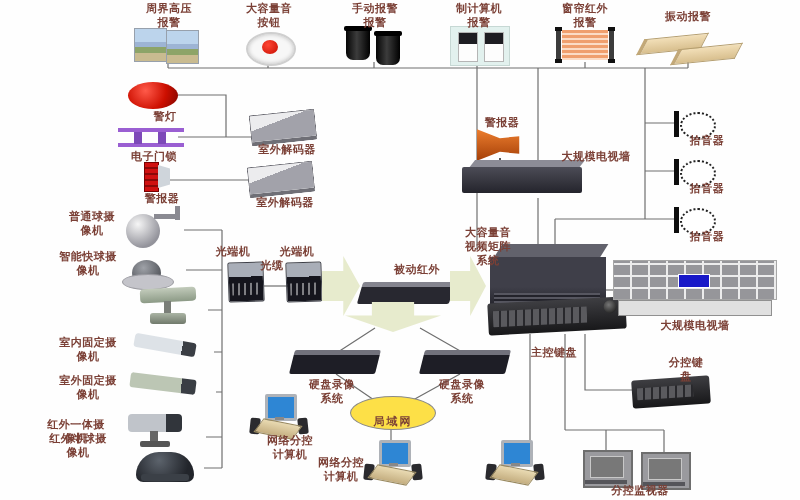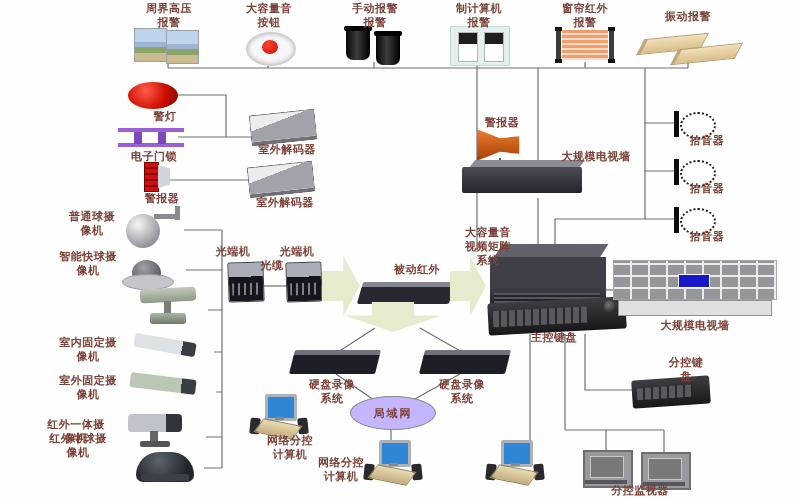--- a/index.html
+++ b/index.html
@@ -86,21 +86,21 @@
        background:repeating-linear-gradient(90deg,#5a5a5e 0 6px,#28282c 6px 8px);}
   .joy{border-radius:50%;background:radial-gradient(circle at 40% 35%,#777,#0c0c0c);}
   .tvgrid{width:162px;height:38px;border:1px solid #a6a6a6;
        background-image:repeating-linear-gradient(0deg,transparent 0 10px,#ececec 10px 12px),
                         repeating-linear-gradient(90deg,#96969a 0 16px,#ececec 16px 18px);}
   .tvblue{left:66px;top:14px;width:30px;height:12px;background:#1818c8;border:1px solid #fff;}
   .tvbase{left:6px;top:40px;width:152px;height:14px;background:#e0e0e0;border:1px solid #909090;}
   .dvr{width:86px;height:24px;border-radius:2px;transform:skewX(-14deg);
        background:linear-gradient(180deg,#72727c 0 20%,#1e1e26 20%);}
   .lan{position:absolute;width:84px;height:32px;border:1.5px solid #8a8a8a;border-radius:50%;
-       background:#c4b5fd;display:flex;align-items:center;justify-content:center;z-index:3;}
+       background:#fde047;display:flex;align-items:flex-end;justify-content:center;z-index:3;}
   .lan .lbl2{font-size:11px;font-weight:700;color:#7b4036;letter-spacing:2px;}
   .pc{width:62px;height:46px;}
   .pc .sp{top:24px;width:10px;height:16px;background:#2a2a2e;border-radius:2px;}
   .pc .mon{left:17px;top:0;width:26px;height:21px;background:#2e86d4;border:3px solid #aeb2b8;border-radius:2px;}
   .pc .neck{left:27px;top:23px;width:9px;height:3px;background:#888;}
   .pc .kb{left:8px;top:28px;width:42px;height:12px;border:1px solid #9a8a60;
        background:linear-gradient(180deg,#e9dab2,#c4ae80);transform:skewX(-30deg) rotate(10deg);}
   .smon{width:46px;height:34px;border:2px solid #6e6e6e;background:#9a9a9e;}
   .smon .scr{left:5px;top:4px;width:32px;height:20px;background:#787878;border:1px solid #c8c8c8;}
   .smon .base{left:0;top:28px;width:42px;height:4px;background:#55555a;}
@@ -312,21 +312,21 @@
 像机</div>
   <div class="lbl" style="left:42px;top:432px;width:72px">红外半球摄
 像机</div>
   <div class="lbl" style="left:210px;top:245px;width:46px">光端机</div>
   <div class="lbl" style="left:252px;top:259px;width:40px">光缆</div>
   <div class="lbl" style="left:274px;top:245px;width:46px">光端机</div>
   <div class="lbl" style="left:382px;top:263px;width:70px">被动红外</div>
   <div class="lbl" style="left:462px;top:226px;width:52px">大容量音
 视频矩阵
 系统</div>
-  <div class="lbl" style="left:522px;top:331px;width:64px">主控键盘</div>
+  <div class="lbl" style="left:522px;top:346px;width:64px">主控键盘</div>
   <div class="lbl" style="left:640px;top:319px;width:110px">大规模电视墙</div>
   <div class="lbl" style="left:300px;top:378px;width:64px">硬盘录像
 系统</div>
   <div class="lbl" style="left:430px;top:378px;width:64px">硬盘录像
 系统</div>
   <div class="lbl" style="left:258px;top:434px;width:64px">网络分控
 计算机</div>
   <div class="lbl" style="left:312px;top:456px;width:58px">网络分控
 计算机</div>
   <div class="lbl" style="left:658px;top:356px;width:56px">分控键

